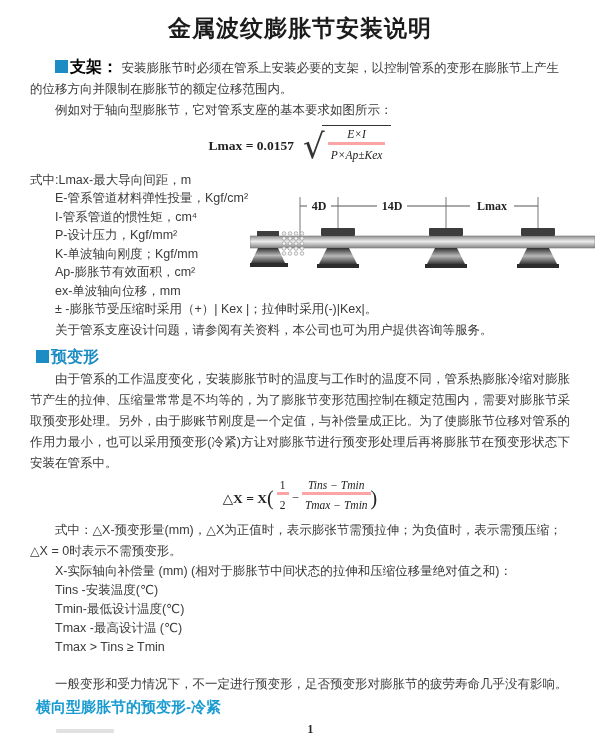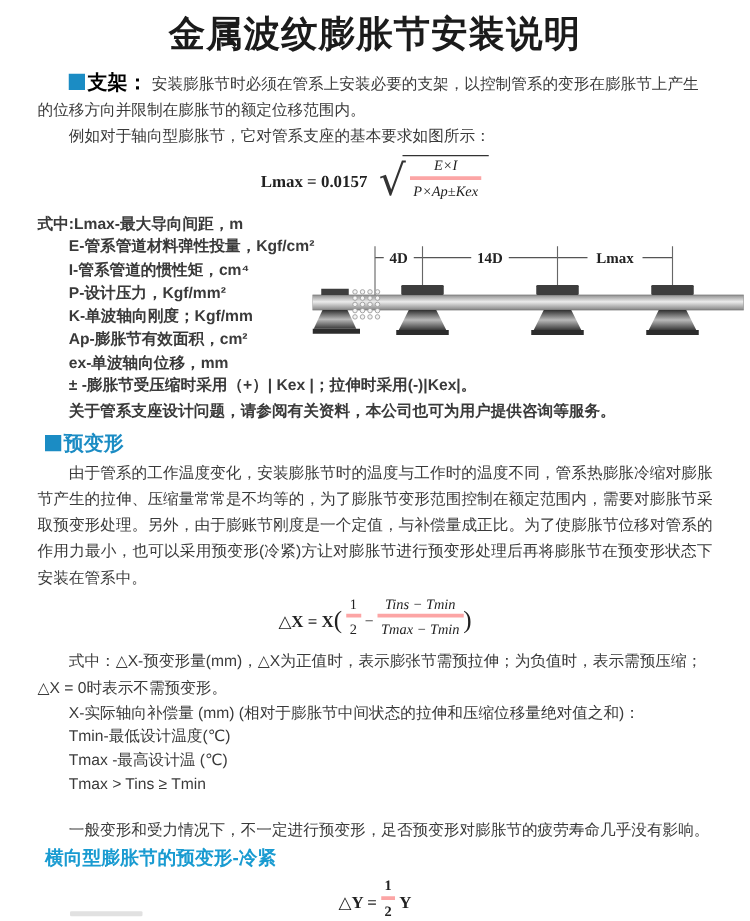--- a/index.html
+++ b/index.html
@@ -4,38 +4,38 @@
 <style>
   html,body{margin:0;padding:0;background:#ffffff;}
   .page{
     position:relative;width:600px;height:737px;overflow:hidden;background:#fff;
     font-family:"Liberation Sans","DejaVu Sans",sans-serif;
     color:#3a3a3a;font-size:12.5px;line-height:21px;
   }
   .inner{padding:0 30px;}
   .title{
     margin:0;padding-top:13px;text-align:center;
-    font-size:29px;line-height:30px;font-weight:700;color:#1b1b1b;letter-spacing:1px;
+    font-size:23px;line-height:30px;font-weight:700;color:#1b1b1b;letter-spacing:1px;
   }
   .para{margin:0;text-indent:25px;}
   .p1{margin-top:13px;}
   .heading-inline{color:#000000;font-weight:700;font-size:16px;}
   .sq{display:inline-block;width:13px;height:13px;background:#1b8cc4;margin-right:2px;vertical-align:-1px;}
   .formula{text-align:center;color:#222;font-family:"Liberation Serif","DejaVu Serif",serif;}
   .f1{margin:4px 0 4px;}
   .fbold{font-weight:700;font-size:13.5px;}
   .sqrt{display:inline-flex;align-items:center;vertical-align:middle;margin-left:6px;}
   .sqrt .rad{font-size:34px;line-height:1;margin-right:-3px;font-family:"DejaVu Sans",sans-serif;color:#333;}
   .sqrt .content{border-top:1.5px solid #333;padding:2px 6px 0;}
   .frac{display:inline-flex;flex-direction:column;align-items:center;vertical-align:middle;
         font-family:"Liberation Serif","DejaVu Serif",serif;font-style:italic;
         font-size:11.5px;line-height:1.2;color:#222;}
   .frac .num{padding:0 3px;}
   .frac .den{border-top:3px solid #fca5a5;padding:4px 3px;}
-  .defs{margin-top:3px;font-weight:bold;}
+  .defs{margin-top:3px;}
   .def-line{line-height:18.5px;padding-left:25px;}
   .def-first{padding-left:0;}
   .closing{line-height:19px;padding-left:25px;margin-top:2px;}
   .diagram{position:absolute;left:250px;top:192px;width:345px;height:88px;}
   .h2{margin:7px 0 0 6px;font-size:16px;line-height:20px;font-weight:700;color:#1b8cc4;}
   .h3{font-size:15px;line-height:20px;font-weight:700;color:#199bd1;margin:2px 0 0 32px;}
   .h3b{margin-left:6px;}
   .body-just{margin:2px 0 0;text-indent:25px;text-align:justify;}
   .f2{margin:5px 0 3px;}
   .paren{font-size:20px;vertical-align:middle;font-family:"Liberation Serif","DejaVu Serif",serif;}
@@ -95,20 +95,21 @@
       <span class="mid">−</span>
       <span class="frac">
         <span class="num">Tins − Tmin</span>
         <span class="den">Tmax − Tmin</span>
       </span><span class="paren">)</span>
     </div>
 
     <p class="para">式中：△X-预变形量(mm)，△X为正值时，表示膨张节需预拉伸；为负值时，表示需预压缩；△X = 0时表示不需预变形。</p>
 
     <div class="line">X-实际轴向补偿量 (mm) (相对于膨胀节中间状态的拉伸和压缩位移量绝对值之和)：</div>
+    <div class="line">Tins -安装温度(℃)</div>
     <div class="line">Tmin-最低设计温度(℃)</div>
     <div class="line">Tmax -最高设计温 (℃)</div>
     <div class="line">Tmax &gt; Tins ≥ Tmin</div>
 
     <p class="para note">一般变形和受力情况下，不一定进行预变形，足否预变形对膨胀节的疲劳寿命几乎没有影响。</p>
 
     <h3 class="h3 h3b">横向型膨胀节的预变形-冷紧</h3>
 
     <div class="formula f3">
       <span class="fbold mid">△Y =</span>

